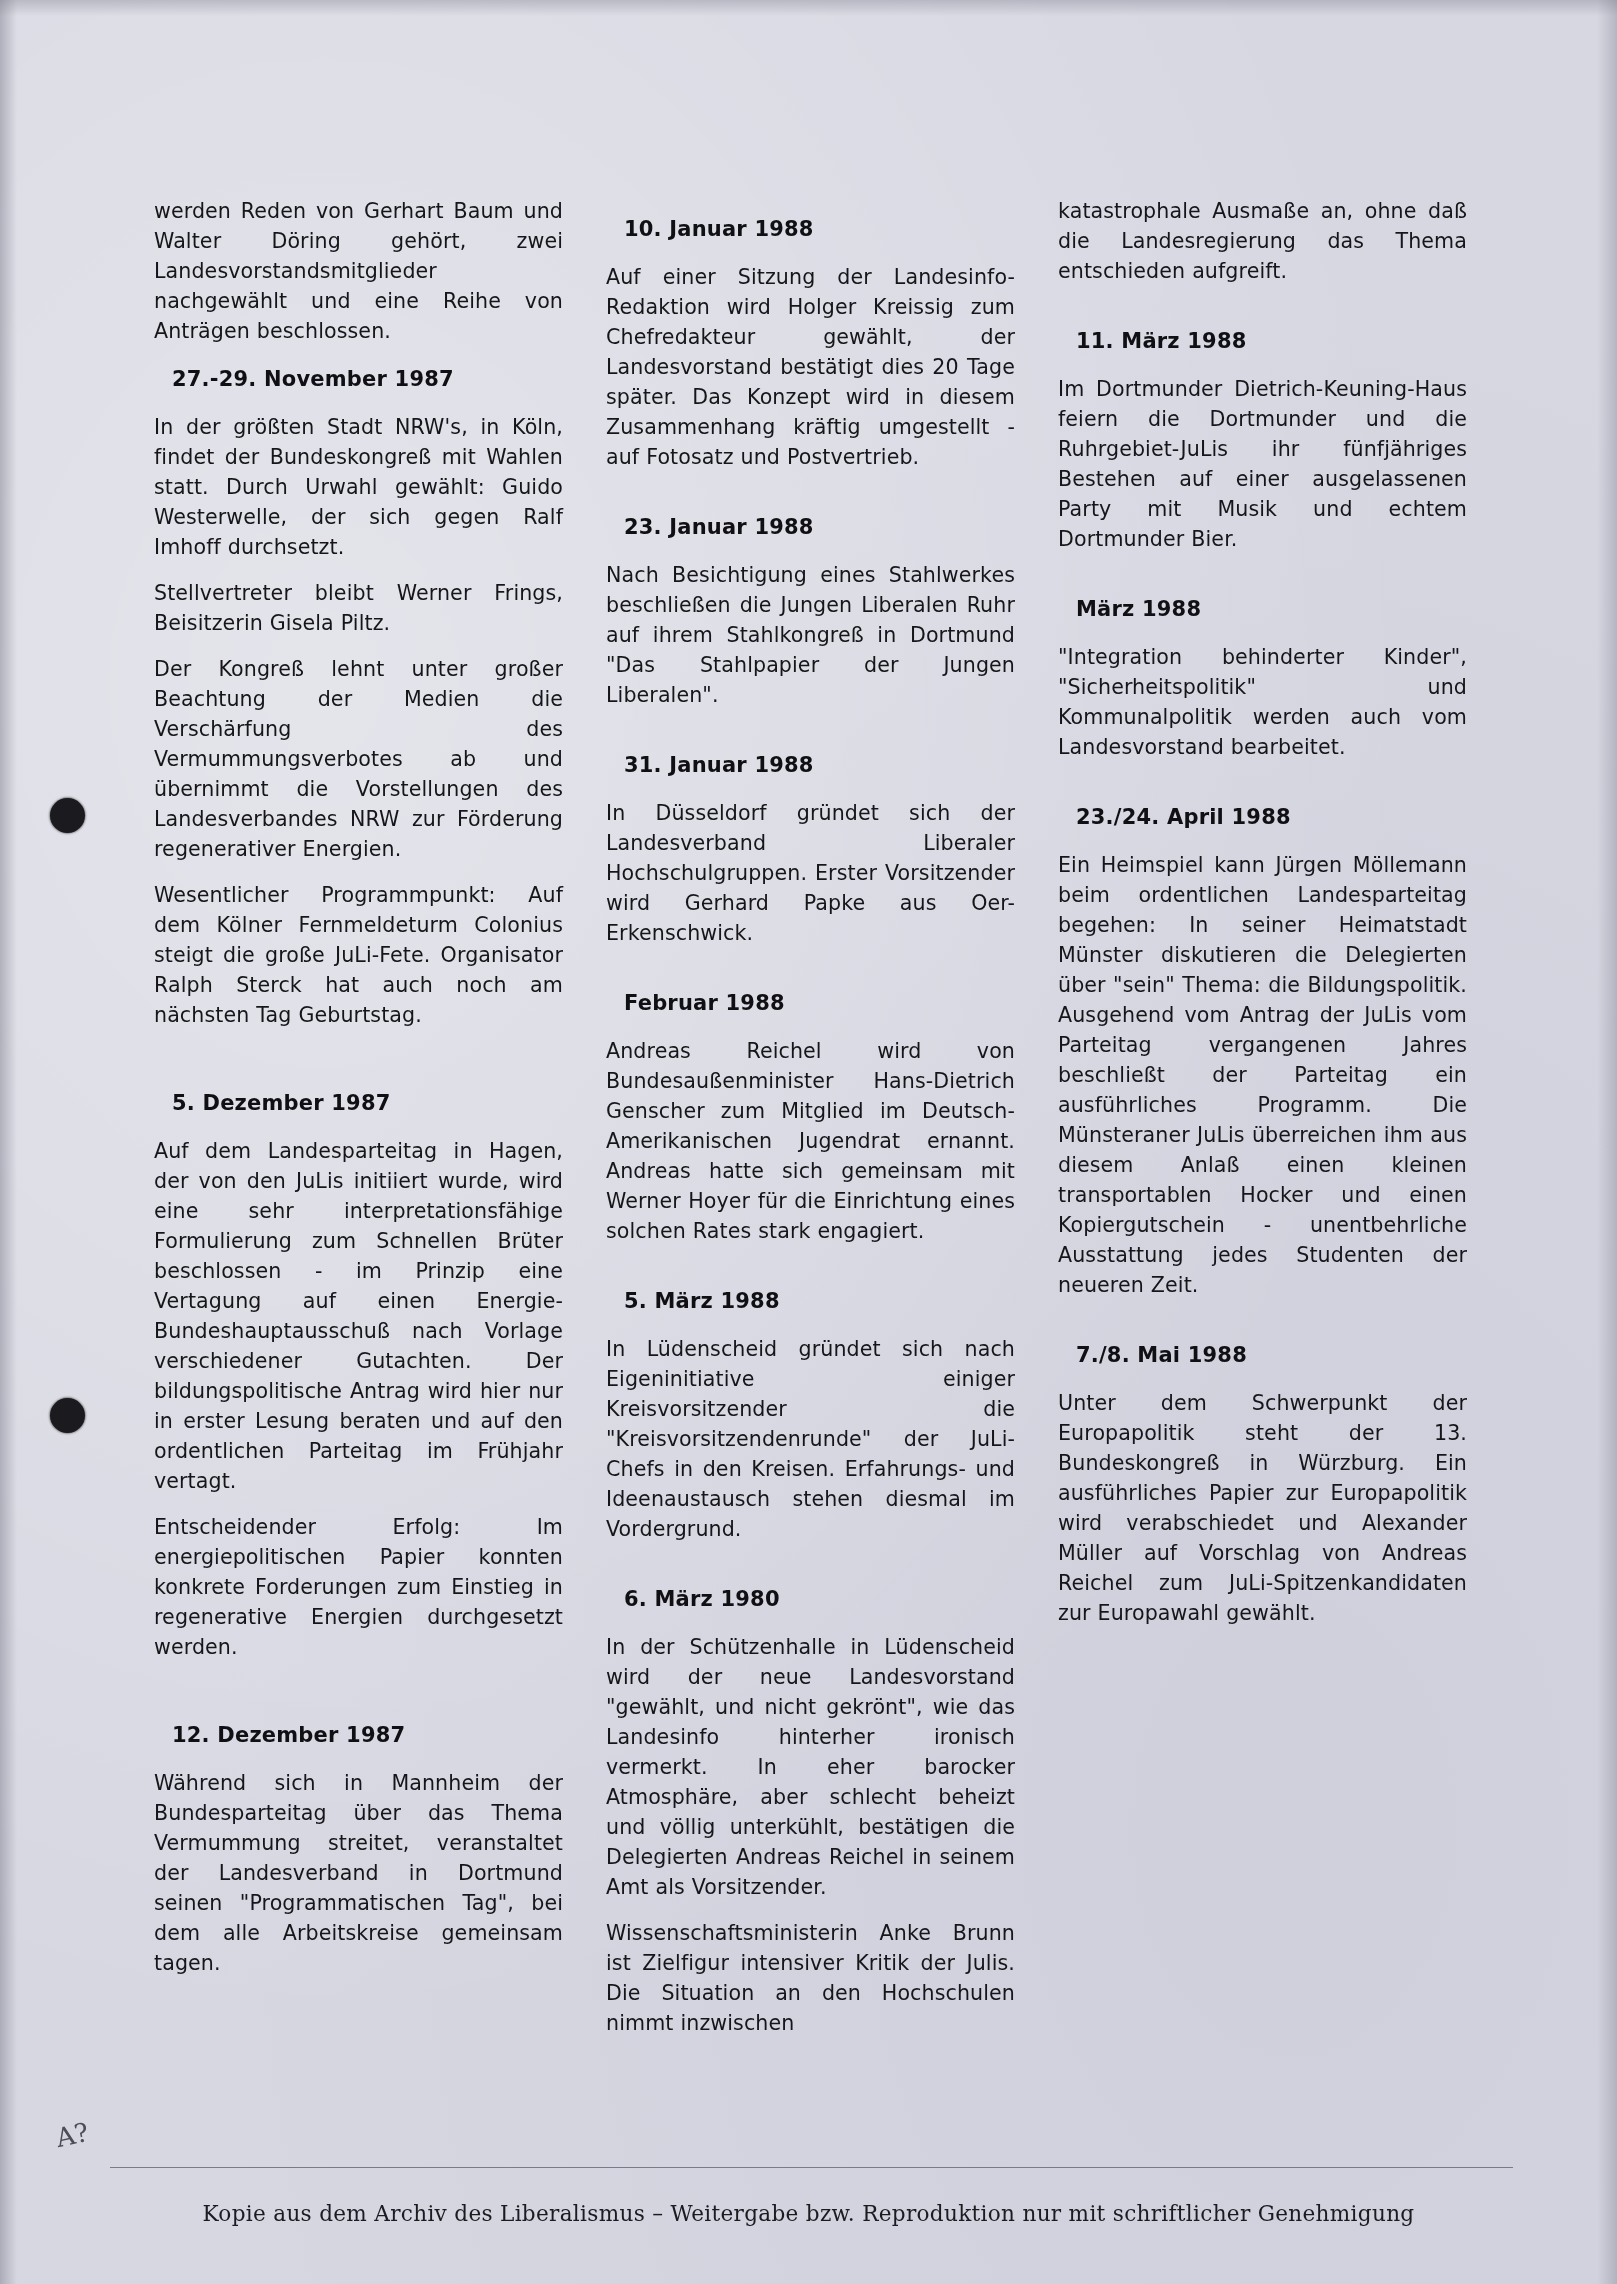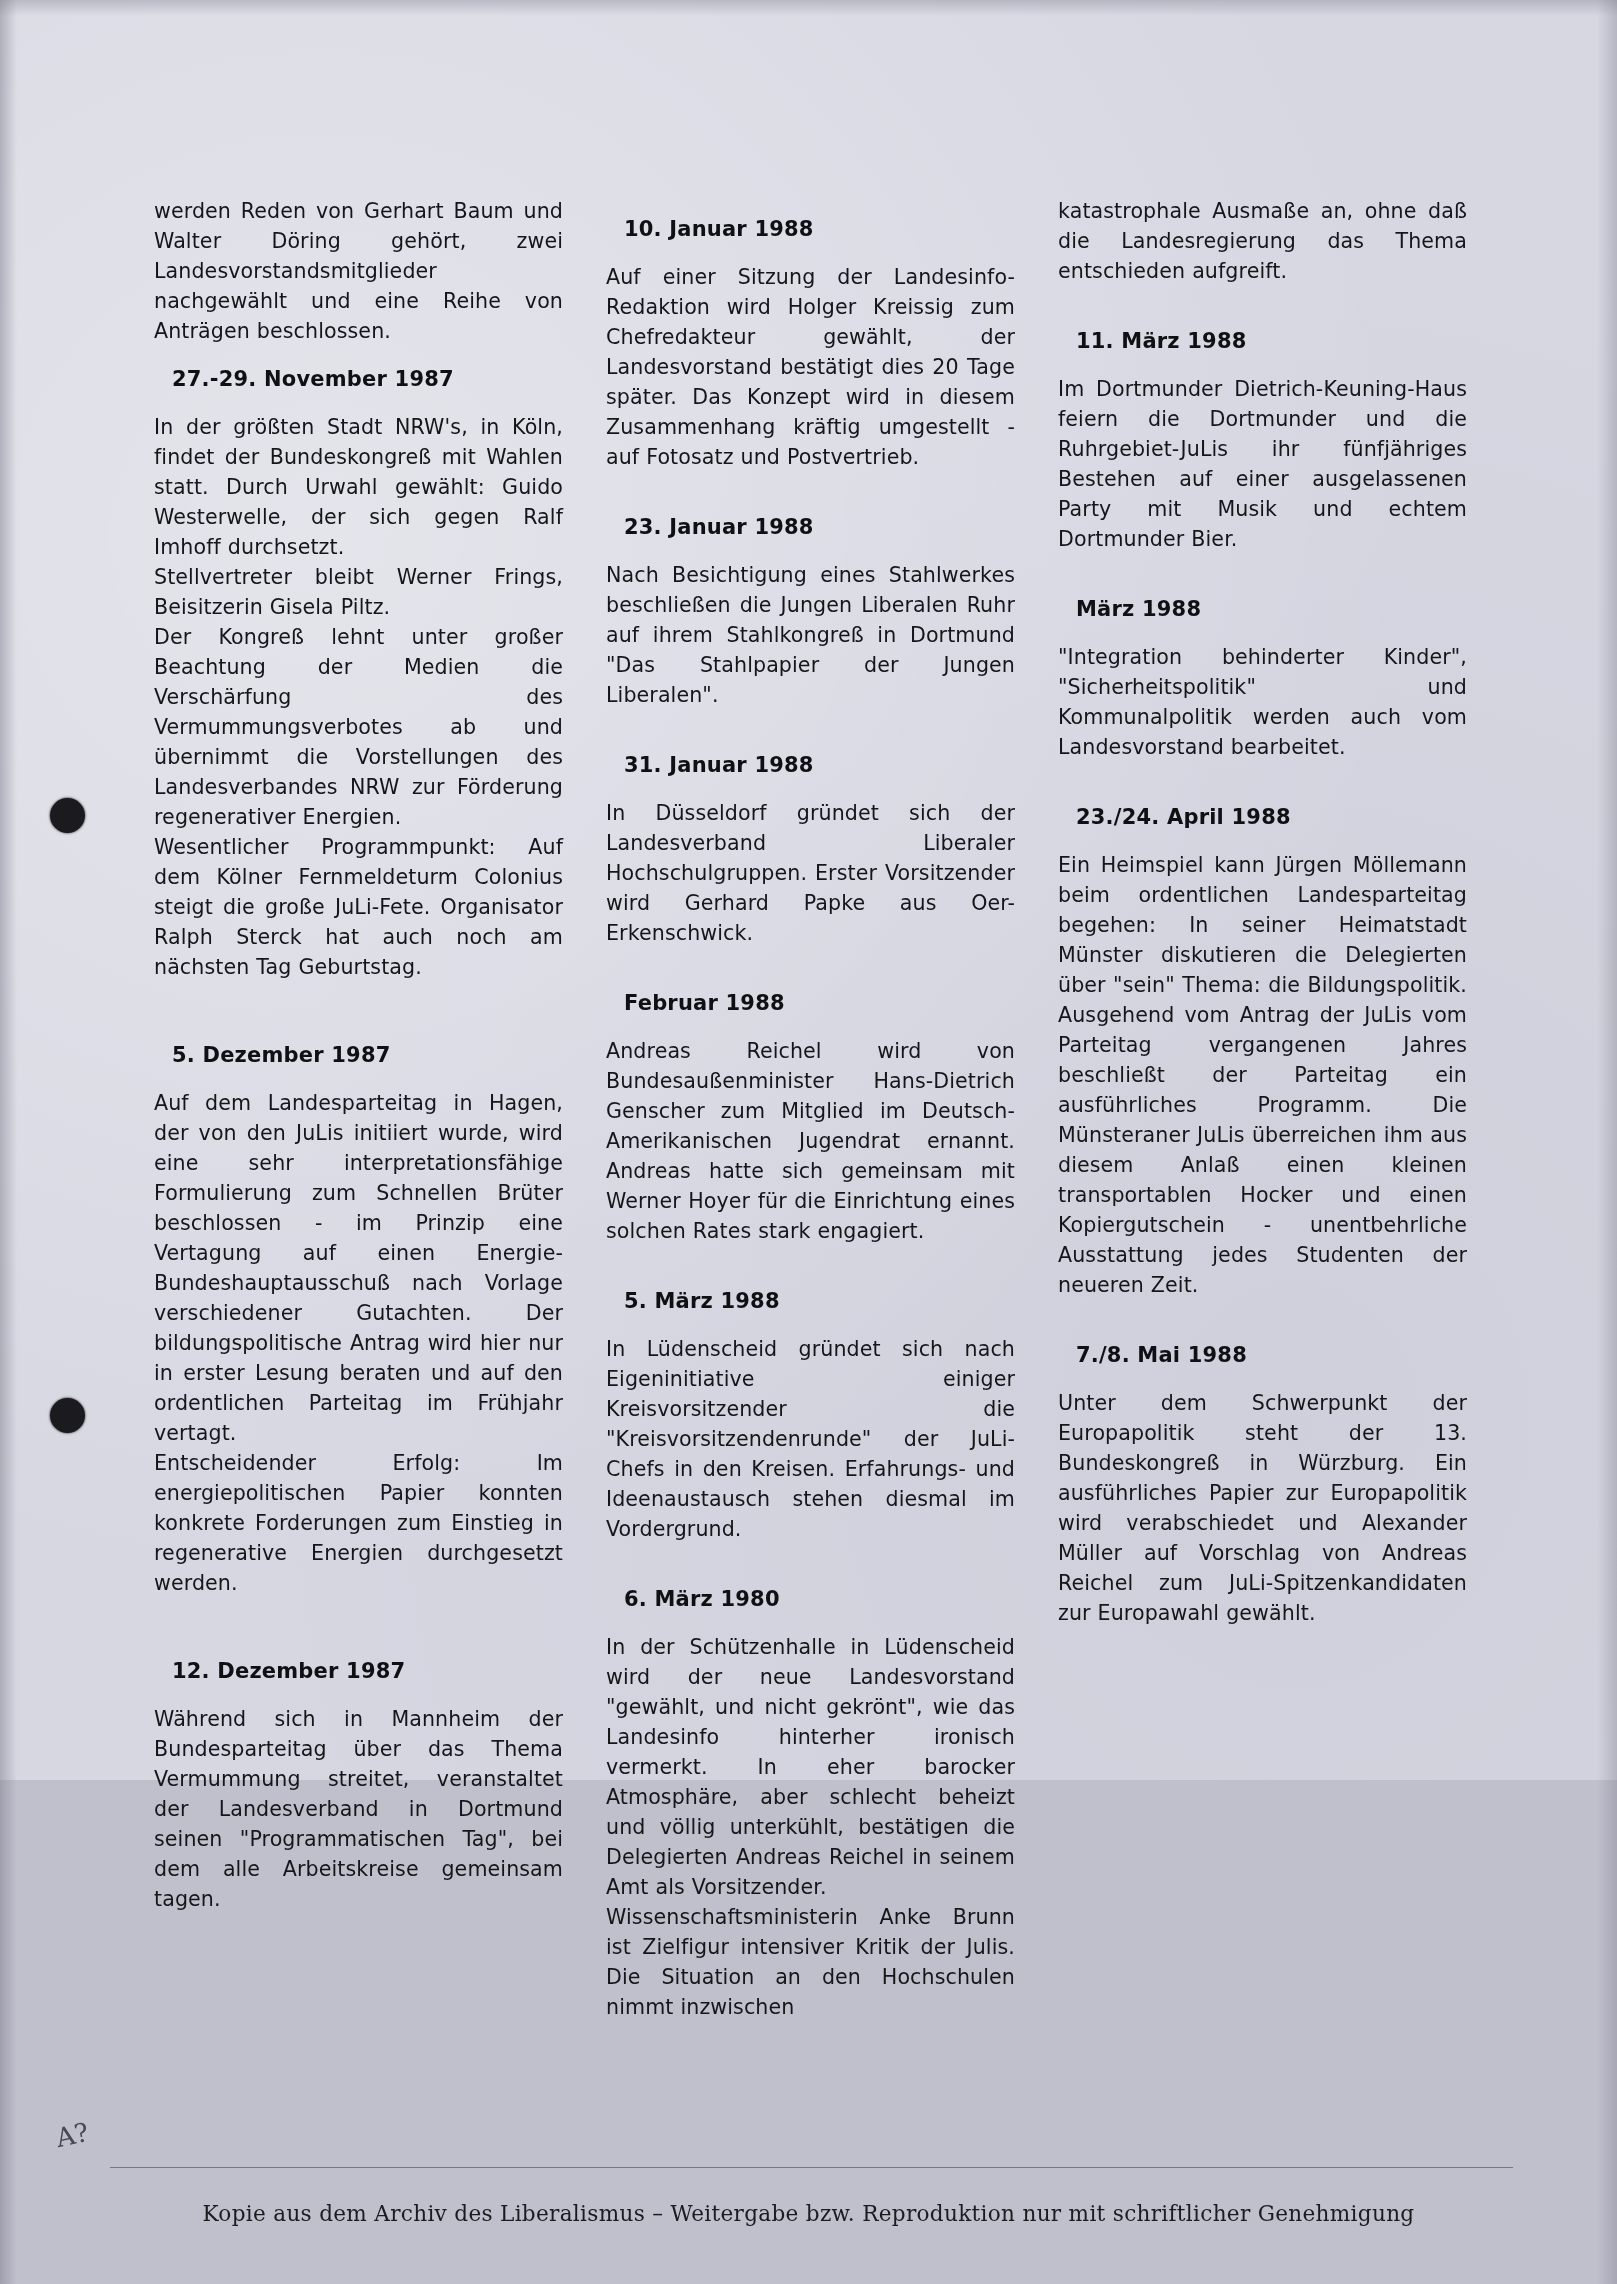--- a/index.html
+++ b/index.html
@@ -11,21 +11,21 @@
     width: 1617px;
     height: 2284px;
     position: relative;
     font-family: "DejaVu Sans", sans-serif;
     overflow: hidden;
   }
   .page {
     position: absolute;
     left: 0; top: 0;
     width: 1617px;
-    height: 1780px;
+    height: 2284px;
     background: #d6d7e1;
     background-image:
       radial-gradient(ellipse at 20% 30%, rgba(255,255,255,0.35), rgba(255,255,255,0) 60%),
       radial-gradient(ellipse at 80% 80%, rgba(190,190,205,0.30), rgba(255,255,255,0) 60%);
   }
   .paper-edge-left {
     position: absolute;
     left: 0; top: 0; width: 17px; height: 2284px;
     background: linear-gradient(to right, rgba(120,120,135,0.45), rgba(255,255,255,0));
   }
@@ -68,21 +68,21 @@
     font-size: 20.6px;
     line-height: 30px;
     color: #16161a;
     text-align: justify;
     letter-spacing: 0.1px;
     margin: 0 0 0 0;
     word-spacing: 0.3px;
     -webkit-hyphens: none;
     hyphens: none;
   }
-  .para + .para { margin-top: 0px; }
+  .para + .para { margin-top: 16px; }
 
   .heading {
     font-family: "DejaVu Sans", sans-serif;
     font-size: 21px;
     font-weight: bold;
     color: #101014;
     line-height: 30px;
     margin: 18px;
     letter-spacing: 0.2px;
   }

